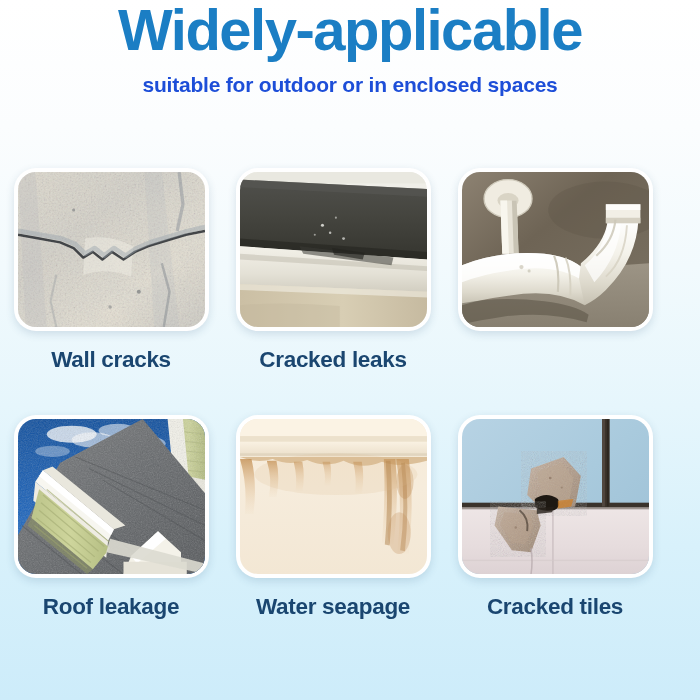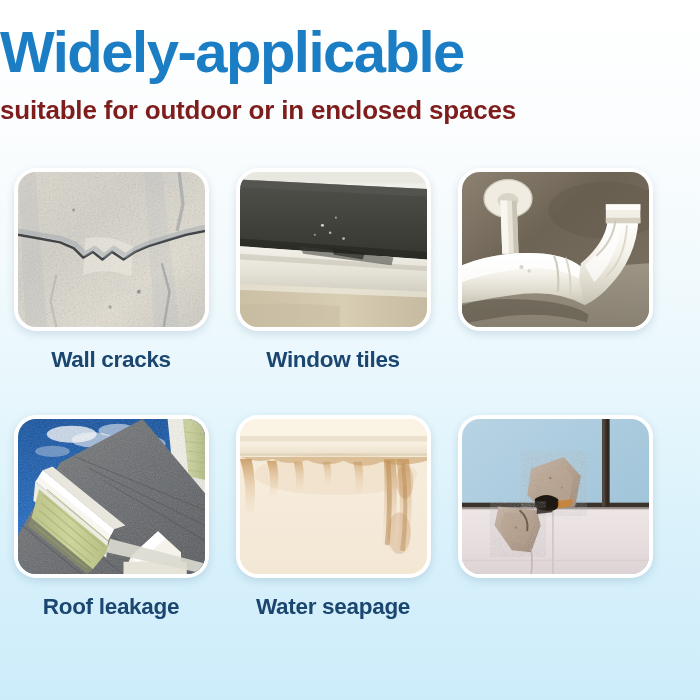--- a/index.html
+++ b/index.html
@@ -21,35 +21,35 @@
   }
 
   .page {
     position: relative;
     width: 700px;
     height: 700px;
   }
 
   
   .header {
-    padding-top: 22px;
+    text-align: center;
   }
   .title {
     font-size: 58px;
     font-weight: 700;
     letter-spacing: -1.5px;
     color: #1b7ec4;
     line-height: 1.05;
     margin: 0;
     white-space: nowrap;
   }
   .subtitle {
-    font-size: 26px;
+    font-size: 21px;
     font-weight: 700;
-    color: #7f1d1d;
+    color: #1d4ed8;
     margin: 12px 0 0 0;
     letter-spacing: -0.2px;
     white-space: nowrap;
   }
 
   
   .grid {
     position: absolute;
     top: 168px;
     left: 0;
@@ -192,21 +192,21 @@
             <circle cx="100" cy="48" r="1.1" fill="#dedeD9" opacity="0.6"></circle>
             <circle cx="108" cy="70" r="1.5" fill="#e7e7e2" opacity="0.7"></circle>
             <circle cx="78" cy="66" r="1.1" fill="#dcdcd7" opacity="0.6"></circle>
 
             <path d="M0 118 L195 126 L195 163 L0 163 Z" fill="url(#wlWall)"></path>
             <path d="M0 118 L195 126 L195 132 L0 124 Z" fill="#efece2" opacity="0.65"></path>
             <path d="M0 140 Q50 136 104 141 L104 163 L0 163 Z" fill="#c0b49a" opacity="0.35"></path>
           </svg>
         </div>
       </div>
-      <div class="caption">Window tiles</div>
+      <div class="caption">Cracked leaks</div>
     </div>
 
     <div class="cell">
       <div class="thumb-frame">
         <div class="thumb">
           <svg viewBox="0 0 195 163" preserveAspectRatio="none">
             <defs>
               <linearGradient id="pvWall" x1="0" y1="0" x2="1" y2="1">
                 <stop offset="0%" stop-color="#8d8272"></stop>
                 <stop offset="40%" stop-color="#6e6455"></stop>
@@ -454,16 +454,17 @@
             <path d="M60 96 Q70 104 68 118" fill="none" stroke="#3b3127" stroke-width="2" opacity="0.6"></path>
             <path d="M72 136 Q74 150 72 163" fill="none" stroke="#b9adaf" stroke-width="1.6" opacity="0.8"></path>
             <path d="M78 94 L96 92 L94 98 L78 100 Z" fill="#241e18" opacity="0.8"></path>
 
             <circle cx="92" cy="62" r="1.4" fill="#8a7462" opacity="0.7"></circle>
             <circle cx="104" cy="72" r="1.1" fill="#8a7462" opacity="0.6"></circle>
             <circle cx="56" cy="114" r="1.3" fill="#8a7462" opacity="0.6"></circle>
           </svg>
         </div>
       </div>
+      <div class="caption">Cracked tiles</div>
     </div>
 
   </div>
 </div>
 
 </body></html>

